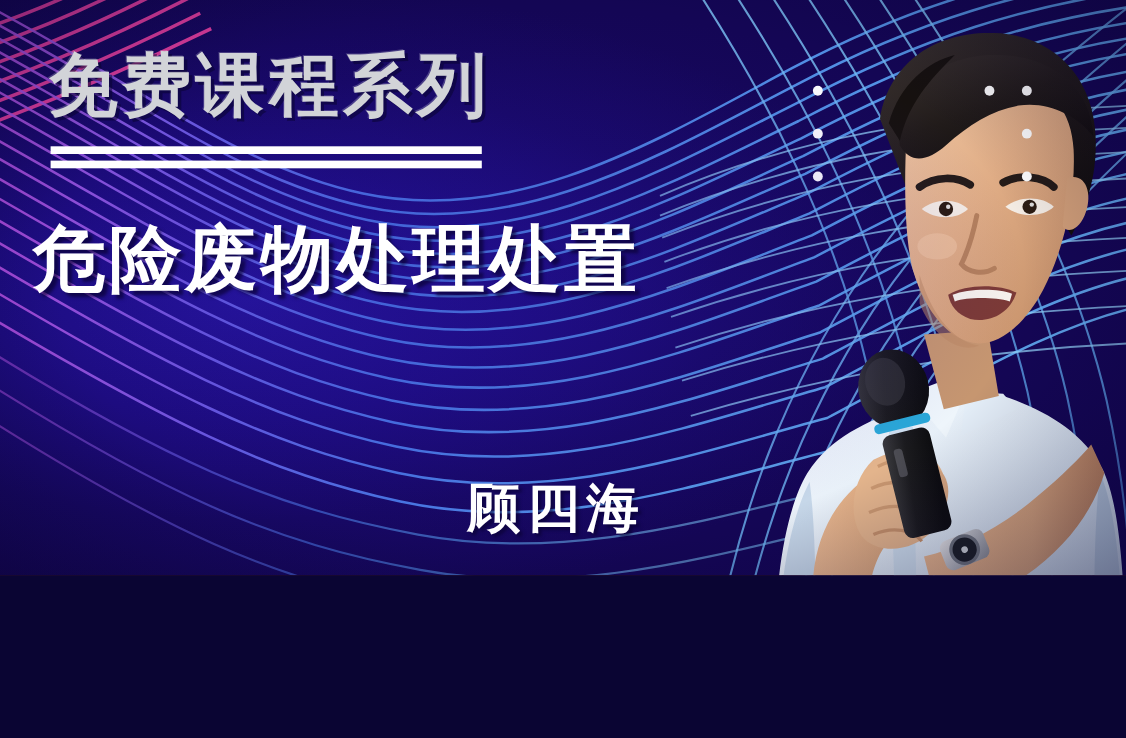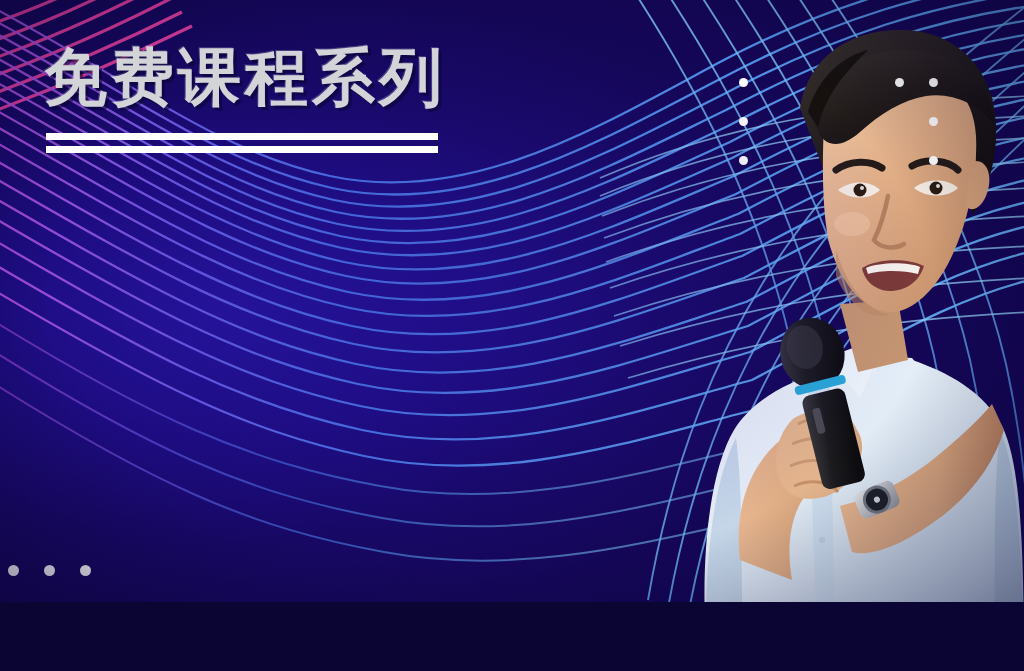--- a/index.html
+++ b/index.html
@@ -1,19 +1,19 @@
 <!DOCTYPE html>
 <html><head>
 <meta charset="utf-8">
 <style>
   html,body{margin:0;padding:0;background:#0a0533;}
   *{box-sizing:border-box;}
   #poster{
     position:relative;
-    width:1024px;height:602px;
+    width:1024px;height:523px;
     overflow:hidden;
     font-family:"Liberation Serif", serif;
     background:#c2410c;
   }
   
   .bg-base{
     position:absolute;inset:0;
     background:
       radial-gradient(ellipse 60% 55% at 22% 52%, #241399 0%, #1d0c80 38%, #170864 70%, #140655 100%),
       linear-gradient(115deg, #2a1280 0%, #1d0a74 30%, #160765 60%, #130452 100%);
@@ -338,15 +338,17 @@
     <span class="dot xs" style="left:739px; top:156px;"></span>
     <span class="dot xs" style="left:929px; top:156px;"></span>
   </div>
 
   <div class="bg-vign"></div>
 
   <div class="kicker">免费课程系列</div>
   <div class="rule r1"></div>
   <div class="rule r2"></div>
 
-
+  <div class="title l1">危险废物处理处置</div>
+
+  <div class="speaker">顾四海</div>
 
 </div>
 
 </body></html>

